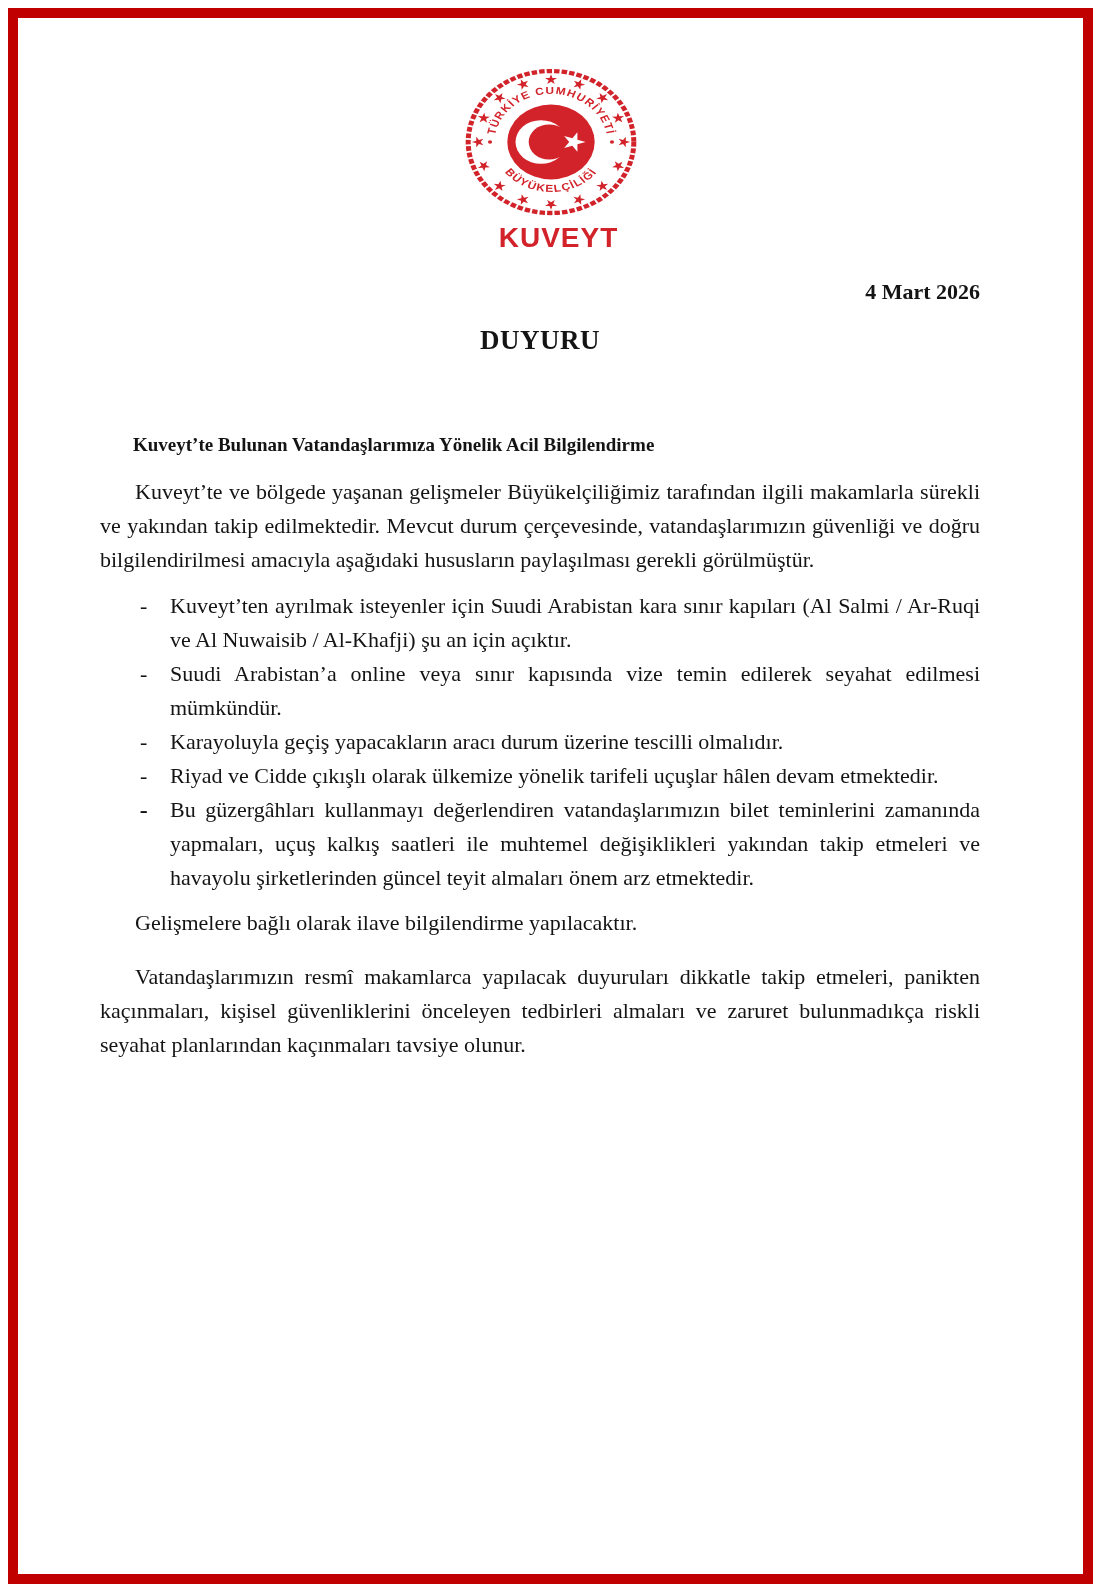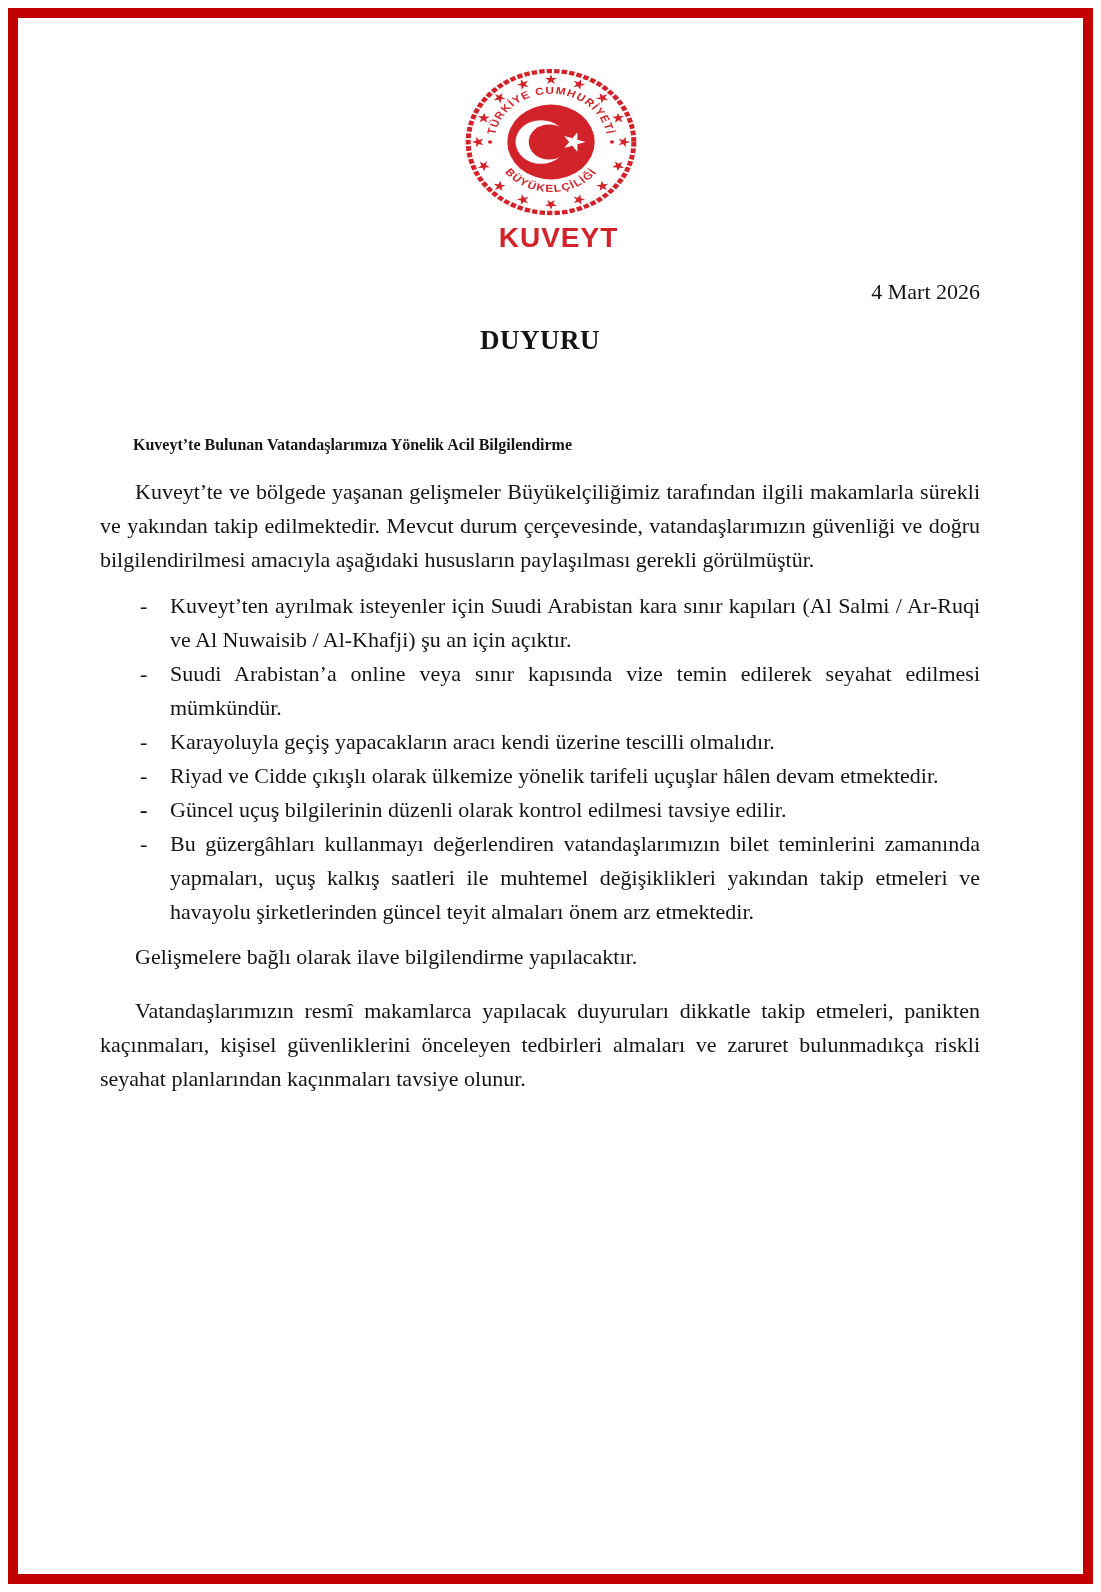--- a/index.html
+++ b/index.html
@@ -29,36 +29,36 @@
     font-size:28px;
     letter-spacing:1px;
     color:#d2232a;
     line-height:31px;
     padding-left:16px;
   }
   .content{padding:0 103px 0 82px;}
   .date{
     margin-top:26px;
     text-align:right;
-    font-weight:normal;
+    font-weight:bold;
     font-size:22px;
     line-height:26px;
   }
   .doc-type{
     margin-top:22px;
     text-align:center;
     font-weight:bold;
     font-size:27px;
     line-height:26px;
     letter-spacing:0.5px;
   }
   .title{
     margin:77px 0 15px 33px;
     font-weight:bold;
-    font-size:16px;
+    font-size:19px;
     line-height:30px;
   }
   .para{
     margin:0;
     font-size:22px;
     line-height:34px;
     text-align:justify;
     text-indent:35px;
   }
   .bullet-list{margin-top:12px;}
@@ -148,32 +148,31 @@
       <div class="list-item">
         <span class="dash">-</span>
         <span>Kuveyt’ten ayrılmak isteyenler için Suudi Arabistan kara sınır kapıları (Al Salmi / Ar-Ruqi ve Al Nuwaisib / Al-Khafji) şu an için açıktır.</span>
       </div>
       <div class="list-item">
         <span class="dash">-</span>
         <span>Suudi Arabistan’a online veya sınır kapısında vize temin edilerek seyahat edilmesi mümkündür.</span>
       </div>
       <div class="list-item">
         <span class="dash">-</span>
-        <span>Karayoluyla geçiş yapacakların aracı kendi üzerine tescilli olmalıdır.</span>
+        <span>Karayoluyla geçiş yapacakların aracı durum üzerine tescilli olmalıdır.</span>
       </div>
       <div class="list-item">
         <span class="dash">-</span>
         <span>Riyad ve Cidde çıkışlı olarak ülkemize yönelik tarifeli uçuşlar hâlen devam etmektedir.</span>
       </div>
       <div class="list-item">
         <span class="dash">-</span>
       </div>
       <div class="list-item">
         <span class="dash">-</span>
-        <span>Güncel uçuş bilgilerinin düzenli olarak kontrol edilmesi tavsiye edilir.</span>
       </div>
       <div class="list-item">
         <span class="dash">-</span>
         <span>Bu güzergâhları kullanmayı değerlendiren vatandaşlarımızın bilet teminlerini zamanında yapmaları, uçuş kalkış saatleri ile muhtemel değişiklikleri yakından takip etmeleri ve havayolu şirketlerinden güncel teyit almaları önem arz etmektedir.</span>
       </div>
     </div>
 
     <p class="para para-followup">Gelişmelere bağlı olarak ilave bilgilendirme yapılacaktır.</p>
 
     <p class="para para-advice">Vatandaşlarımızın resmî makamlarca yapılacak duyuruları dikkatle takip etmeleri, panikten kaçınmaları, kişisel güvenliklerini önceleyen tedbirleri almaları ve zaruret bulunmadıkça riskli seyahat planlarından kaçınmaları tavsiye olunur.</p>

